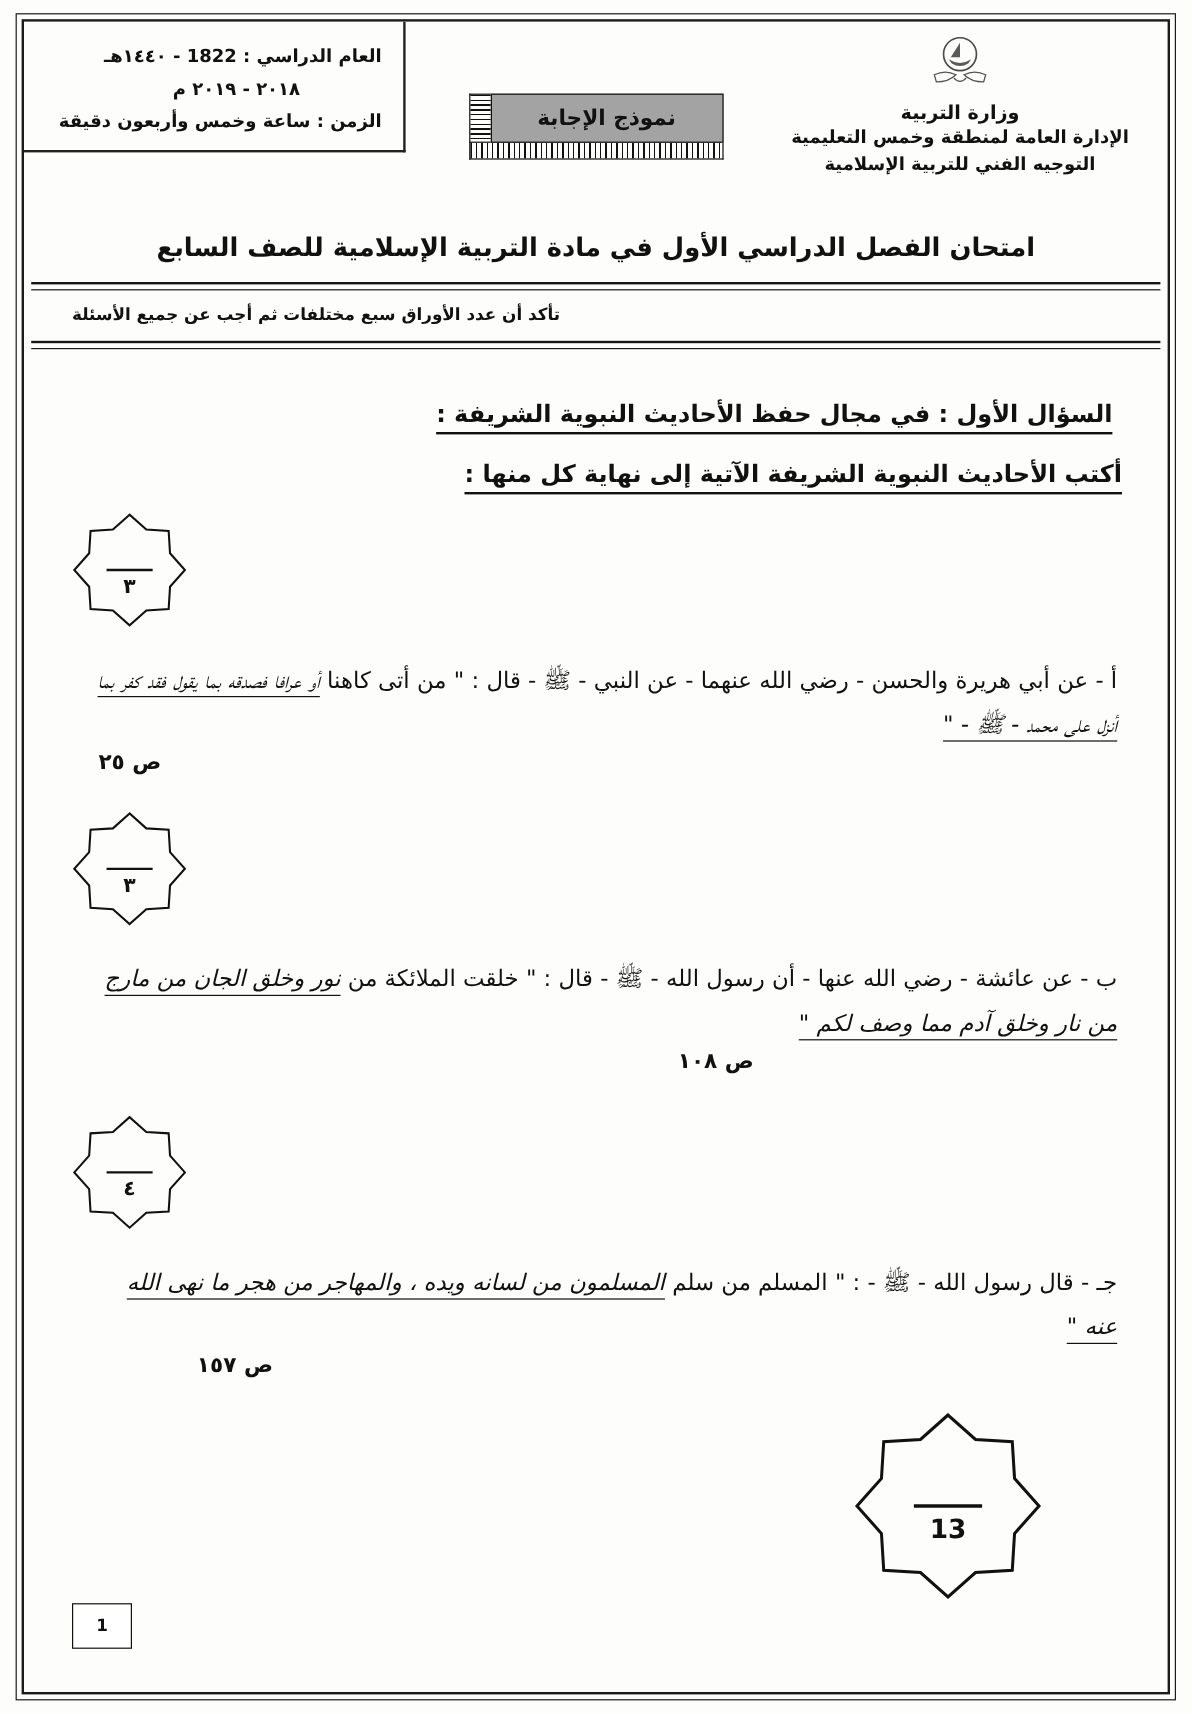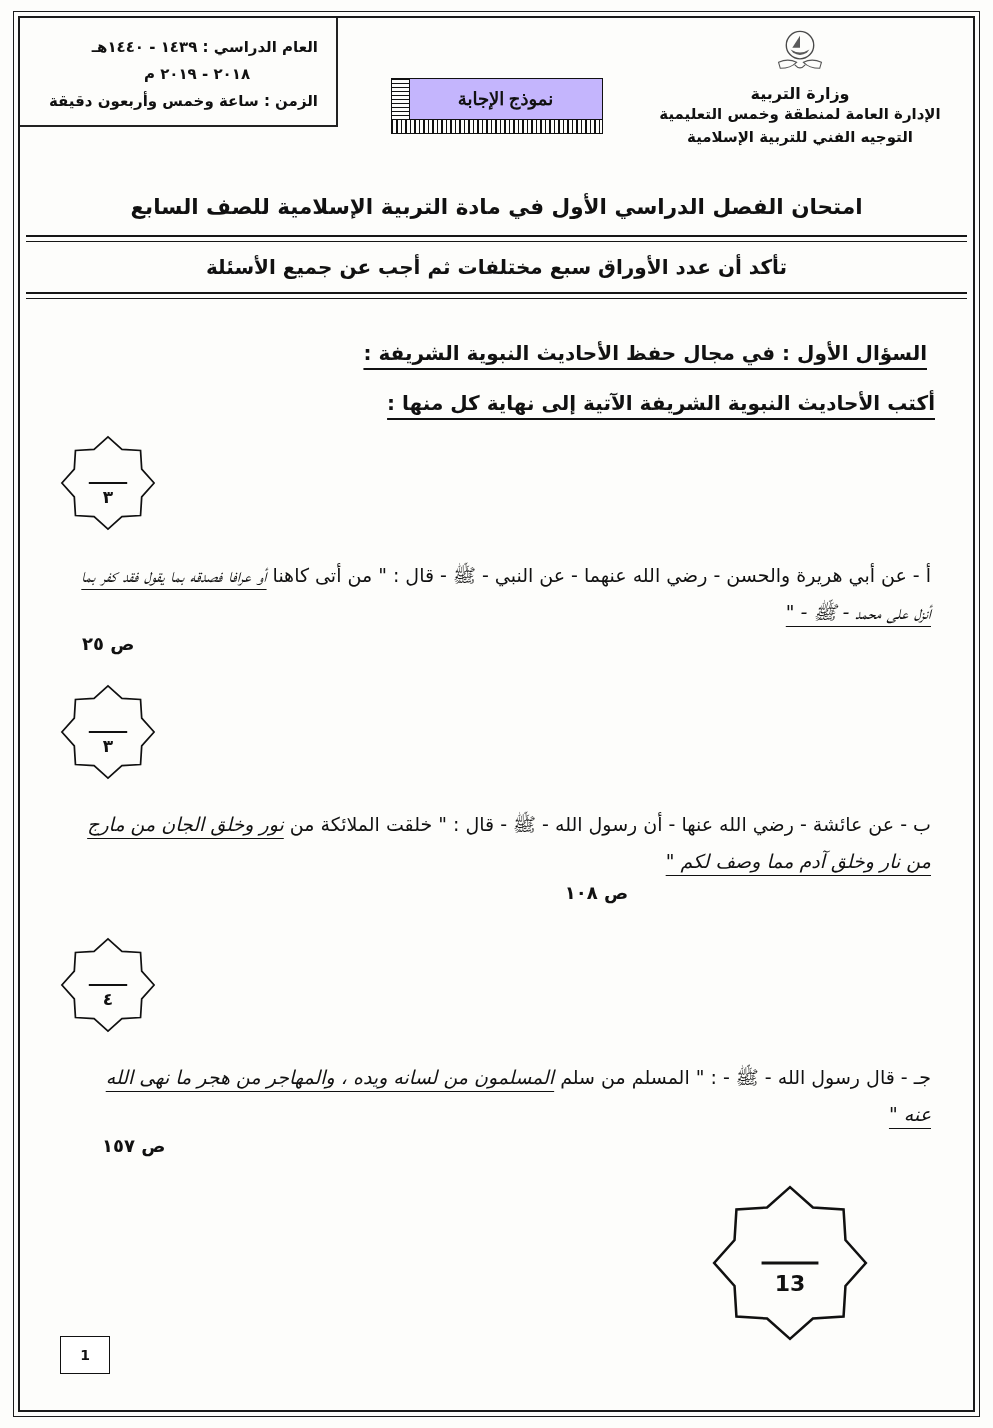--- a/index.html
+++ b/index.html
@@ -17,28 +17,28 @@
   .ministry { position:absolute; top:8px; right:14px; width:318px; text-align:center; font-weight:bold; }
   .ministry .m1 { font-size:16px; margin-top:2px; }
   .ministry .m2 { font-size:15px; line-height:1.55; }
   .logo { height:56px; }
 
   
   .stamp { position:absolute; top:60px; left:50%; transform:translateX(-50%); width:212px; direction:ltr; }
   .stamp-row { display:flex; align-items:stretch; }
   .stamp-side { width:17px; border:1px solid #111; border-right:none;
                 background:repeating-linear-gradient(to bottom,#111 0 1.1px,transparent 1.1px 4px); }
-  .stamp-box { flex:1; border:1.7px solid #111; background:#c4b5fd; text-align:center;
-               font-weight:bold; font-size:18px; padding:9px 4px;font-family:Liberation Serif, serif; }
+  .stamp-box { flex:1; border:1.7px solid #111; background:#a3a3a3; text-align:center;
+               font-weight:bold; font-size:18px; padding:9px 4px; }
   .stamp-bottom { height:13px; border:1px solid #111; border-top:none;
                   background:repeating-linear-gradient(to right,#111 0 1.1px,transparent 1.1px 4.5px); }
 
   h1.title { text-align:center; font-size:21.5px; font-weight:bold; margin:8px 30px 16px; }
   .dbl { height:4px; border-top:2.6px solid #161616; border-bottom:1.3px solid #161616; margin:0 6px; }
-  h2.instr { text-align:center; font-size:20px; font-weight:bold; margin:13px 40px; }
+  h2.instr { text-align:left; font-size:14px; font-weight:bold; margin:13px 40px; }
 
   h3.qhead { margin:42px 46px 0 0; text-align:right; font-size:20px; font-weight:bold;
              text-decoration:underline; text-underline-offset:8px; text-decoration-thickness:1.5px; }
   h4.qsub  { margin:26px 38px 0 0; text-align:right; font-size:20px; font-weight:bold;
              text-decoration:underline; text-underline-offset:8px; text-decoration-thickness:1.5px; }
 
   
   .badge { position:relative; width:96px; height:96px; margin-left:40px; margin-right:auto; }
   .badge svg { position:absolute; inset:0; }
   .badge-num { position:absolute; left:0; right:0; top:54%; text-align:center;
@@ -48,21 +48,21 @@
   .b3 { margin-top:34px; }
   .badge-lg { position:relative; width:158px; height:158px; margin:28px 104px 0 auto; }
   .badge-lg svg { position:absolute; inset:0; }
   .badge-lg .badge-num { font-size:22px; top:55%; }
 
   .hadith { margin:26px 42px 0 58px; font-size:19px; line-height:1.95; text-align:right; }
   .ans { font-style:italic; text-decoration:underline; text-underline-offset:7px; text-decoration-thickness:1.3px; }
   .pref { font-weight:bold; font-size:18px; margin:2px 0 0; text-align:left; direction:rtl; }
   .pref.p1 { padding-left:62px; }
   .pref.p2 { padding-left:200px;text-align:center; }
-  .pref.p3 { padding-left:82px; }
+  .pref.p3 { padding-left:120px;margin-left:24px; }
 
   .pagenum { position:absolute; bottom:36px; left:40px; width:48px; height:36px;
              border:1.7px solid #111; display:flex; align-items:center; justify-content:center;
              font-weight:bold; font-size:14px; background:#fff; }
 </style>
 </head>
 <body>
 
 <div class="page">
   <div class="inner">
@@ -87,21 +87,21 @@
 
       <div class="stamp">
         <div class="stamp-row">
           <div class="stamp-side"></div>
           <div class="stamp-box">نموذج الإجابة</div>
         </div>
         <div class="stamp-bottom"></div>
       </div>
 
       <div class="info-box">
-        <div>العام الدراسي : ١٤٣٩ - ١٤٤٠هـ</div>
+        <div>العام الدراسي : 1822 - ١٤٤٠هـ</div>
         <div class="yr2">٢٠١٨ - ٢٠١٩ م</div>
         <div>الزمن : ساعة وخمس وأربعون دقيقة</div>
       </div>
     </header>
 
     <h1 class="title">امتحان الفصل الدراسي الأول في مادة التربية الإسلامية للصف السابع</h1>
     <div class="dbl"></div>
     <h2 class="instr">تأكد أن عدد الأوراق سبع مختلفات ثم أجب عن جميع الأسئلة</h2>
     <div class="dbl"></div>
 

